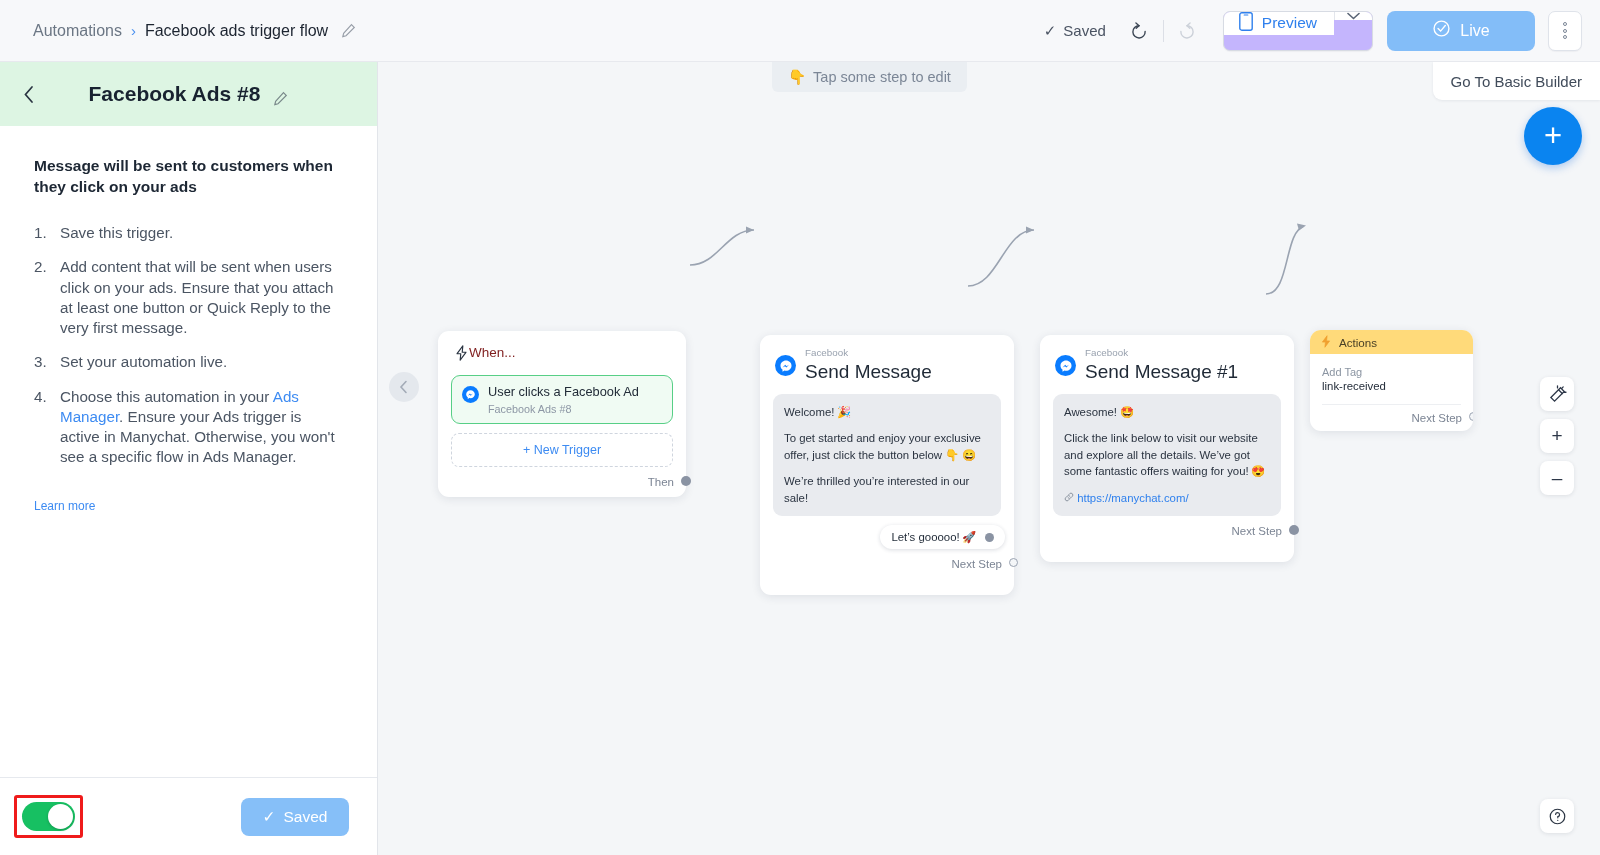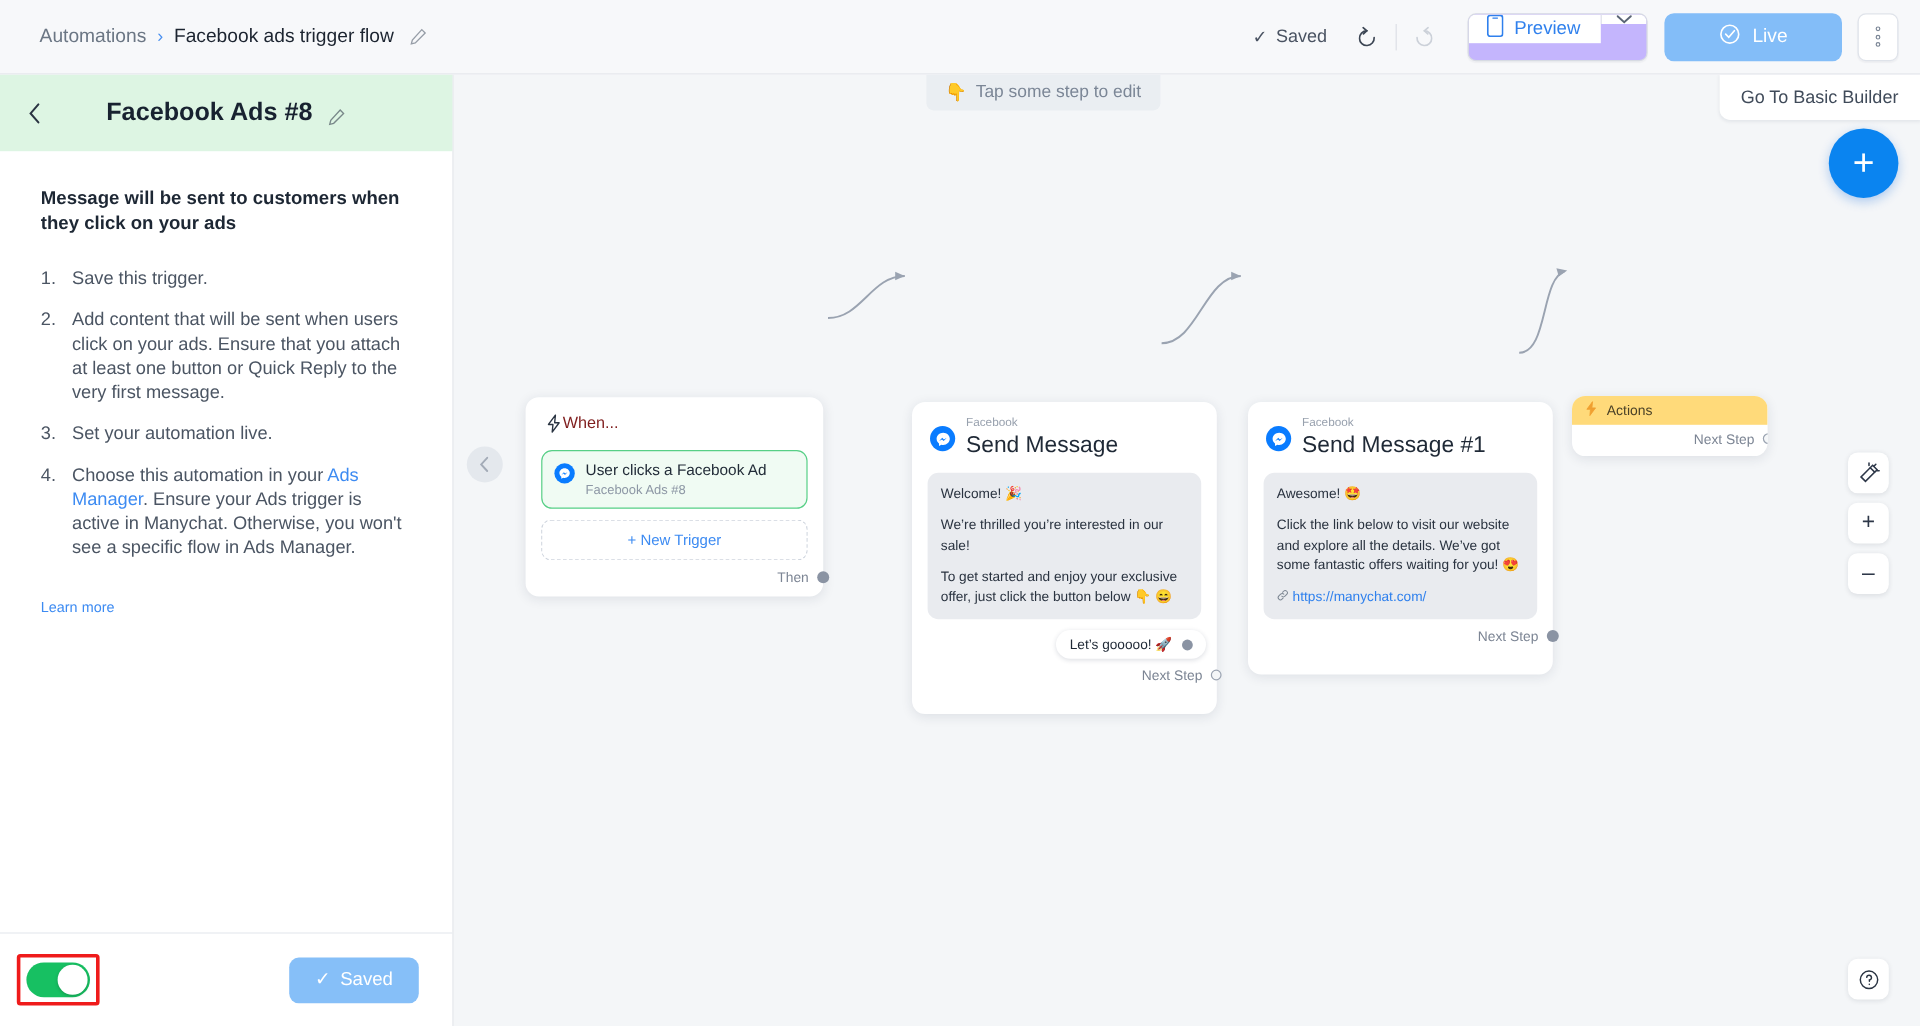--- a/index.html
+++ b/index.html
@@ -392,22 +392,22 @@
               <path d="M3.6 8.6l2.6-2.8 1.4 1.4 2.4-1.4-2.6 2.8-1.4-1.4z" fill="#0a7cff"></path>
             </svg>
         </span>
         <div>
           <div class="msg-chan">Facebook</div>
           <div class="msg-name">Send Message</div>
         </div>
       </div>
       <div class="bubble">
         <p>Welcome! 🎉</p>
+        <p>To get started and enjoy your exclusive offer, just click the button below 👇 😄</p>
         <p>We’re thrilled you’re interested in our sale!</p>
-        <p>To get started and enjoy your exclusive offer, just click the button below 👇 😄</p>
       </div>
       <div class="qr-row">
         <div class="qr">
           <span>Let’s gooooo! 🚀</span>
           <span class="qrdot"></span>
         </div>
       </div>
       <div class="port-row">
         <span>Next Step</span>
         <span class="port-dot-open"></span>
@@ -448,20 +448,25 @@
 
     <div class="node node-actions">
       <div class="actions-head">
         <span>
           <svg width="12" height="13" viewBox="0 0 16 18" fill="#f0a030" stroke="#f0a030" stroke-width="1" stroke-linejoin="round">
               <path d="M9.5 1L3 9.8h4.2L6.5 17 13 8.2H8.8z"></path>
             </svg>
         </span>
         <span>Actions</span>
       </div>
+      <div class="actions-body">
+        <div class="act-label">Add Tag</div>
+        <div class="act-value">link-received</div>
+        <div class="act-sep"></div>
+      </div>
       <div class="port-row">
         <span>Next Step</span>
         <span class="port-dot-open"></span>
       </div>
     </div>
 
   </div>
 </div>
 
 </body></html>

